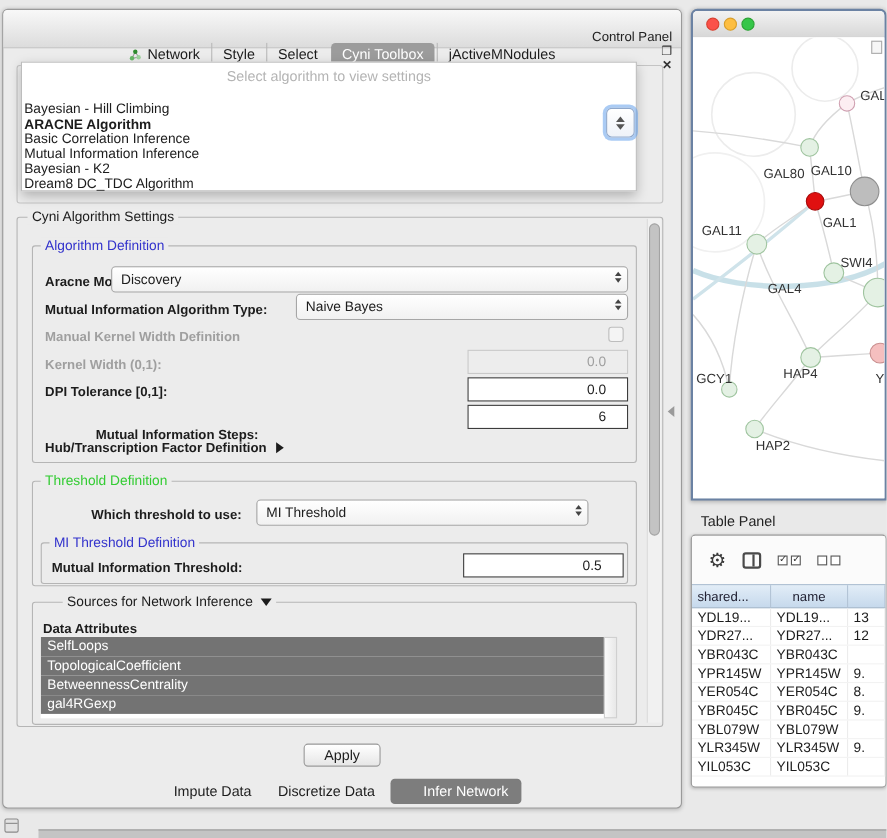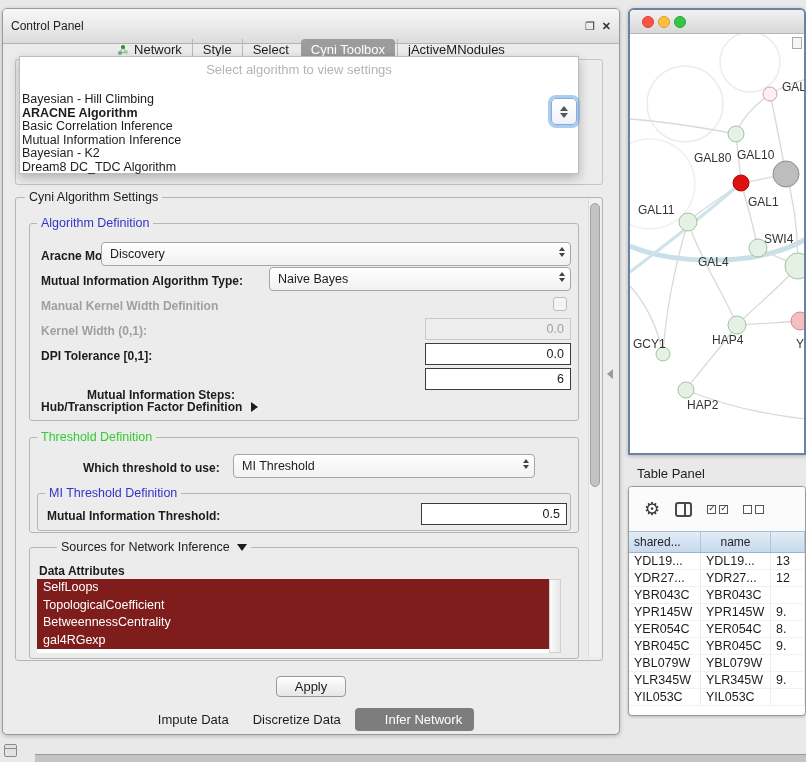--- a/index.html
+++ b/index.html
@@ -3,21 +3,21 @@
 <meta charset="utf-8">
 <style>
   * { margin:0; padding:0; box-sizing:border-box; }
   html,body { width:806px; height:762px; }
   body { font-family:"Liberation Sans", sans-serif; background:#e9e9e9; position:relative; overflow:hidden; color:#1c1c1c; }
 
   
   #control-panel { position:absolute; left:2px; top:8px; width:618px; height:727px;
     background:#ececec; border:1px solid #9a9a9a; border-radius:5px; box-shadow:0 1px 4px rgba(0,0,0,.22); }
   .titlebar { height:22px; background:linear-gradient(#f8f8f8,#dcdcdc); border-bottom:1px solid #b2b2b2;
-    border-radius:4px 4px 0 0; display:flex; align-items:center; padding:17px 8px; font-size:12px; color:#222; }
+    border-radius:4px 4px 0 0; display:flex; align-items:flex-end; padding:17px 8px; font-size:12px; color:#222;flex-direction:column; }
   .tb-title { flex:1; }
   .tb-btn { font-size:11px; color:#333; margin-left:7px; cursor:default; }
   .tb-btn.close { font-weight:bold; }
 
   .tabbar { position:absolute; left:0; top:30px; width:100%; display:flex; justify-content:center; align-items:center; font-size:13px; }
   .tab { padding:3px 10px; display:flex; align-items:center; gap:5px; white-space:nowrap; }
   .tabbar .tab + .tab { border-left:1px solid #b8b8b8; }
   .tab.selected { background:#9c9c9c; color:#fff; border-radius:4px; border-left:none !important; margin:0 2px; }
 
   
@@ -49,29 +49,29 @@
   .lbl { position:absolute; font-size:12px; font-weight:bold; z-index:3; white-space:nowrap; }
   .lbl.dis { color:#9f9f9f; }
 
   .combo { position:absolute; height:24px; background:linear-gradient(#ffffff,#f1f1f1); border:1px solid #a6a6a6;
     border-radius:4px; font-size:12.5px; display:flex; align-items:center; padding-left:8px; z-index:3; }
   .combo-arrows { position:absolute; right:5px; top:4px; display:flex; flex-direction:column; align-items:center; gap:2px; }
   .combo-arrows .tri-up { border-bottom-color:#444; border-left-width:3.5px; border-right-width:3.5px; border-bottom-width:4.5px; }
   .combo-arrows .tri-down { border-top-color:#444; border-left-width:3.5px; border-right-width:3.5px; border-top-width:4.5px; }
 
   .tfield { position:absolute; height:22px; background:#fff; border:1.5px solid #3c3c3c; font-size:12.5px;
-    display:flex; align-items:center; justify-content:flex-end; padding-right:6px; z-index:3; }
+    display:flex; align-items:center; justify-content:flex-end; padding-right:19px; z-index:3; }
   .tfield.dis { background:#ededed; border:1px solid #c9c9c9; color:#9f9f9f; }
 
   .cbox { position:absolute; width:14px; height:14px; background:#f4f4f4; border:1px solid #bdbdbd; border-radius:3px; z-index:3; }
 
   #hub-row { position:absolute; left:38px; top:391px; display:flex; align-items:center; gap:9px; z-index:3; font-size:12px; font-weight:bold; }
 
   .attr-list { position:absolute; left:34px; top:570px; width:512px; height:74px; background:#fff; z-index:3; overflow:hidden; }
-  .attr-item { height:17.5px; line-height:17.5px; background:#7f1d1d; color:#fff; font-size:12.5px; padding-left:6px; }
+  .attr-item { height:17.5px; line-height:17.5px; background:#737373; color:#fff; font-size:12.5px; padding-left:6px; }
   .attr-scroll { position:absolute; left:546px; top:570px; width:12px; height:74px; background:linear-gradient(90deg,#fafafa,#e8e8e8); border:1px solid #d0d0d0; z-index:3; }
 
   #settings-scrollbar { position:absolute; left:585px; top:190px; width:13px; height:458px; background:#f1f1f1; border-left:1px solid #dcdcdc; z-index:4; }
   #settings-scrollbar .thumb { position:absolute; left:1px; top:4px; width:10px; height:284px; background:#c3c3c3; border:1px solid #a3a3a3; border-radius:6px; }
 
   #apply-btn { position:absolute; left:50%; transform:translateX(-50%); top:667px; width:70px; height:21px;
     background:linear-gradient(#ffffff,#e6e6e6); border:1px solid #9a9a9a; border-radius:4px;
     font-size:13px; display:flex; align-items:center; justify-content:center; z-index:3; }
 
   #bottom-tabs { position:absolute; left:0; top:699px; width:100%; display:flex; justify-content:center; align-items:center; font-size:13px; }

